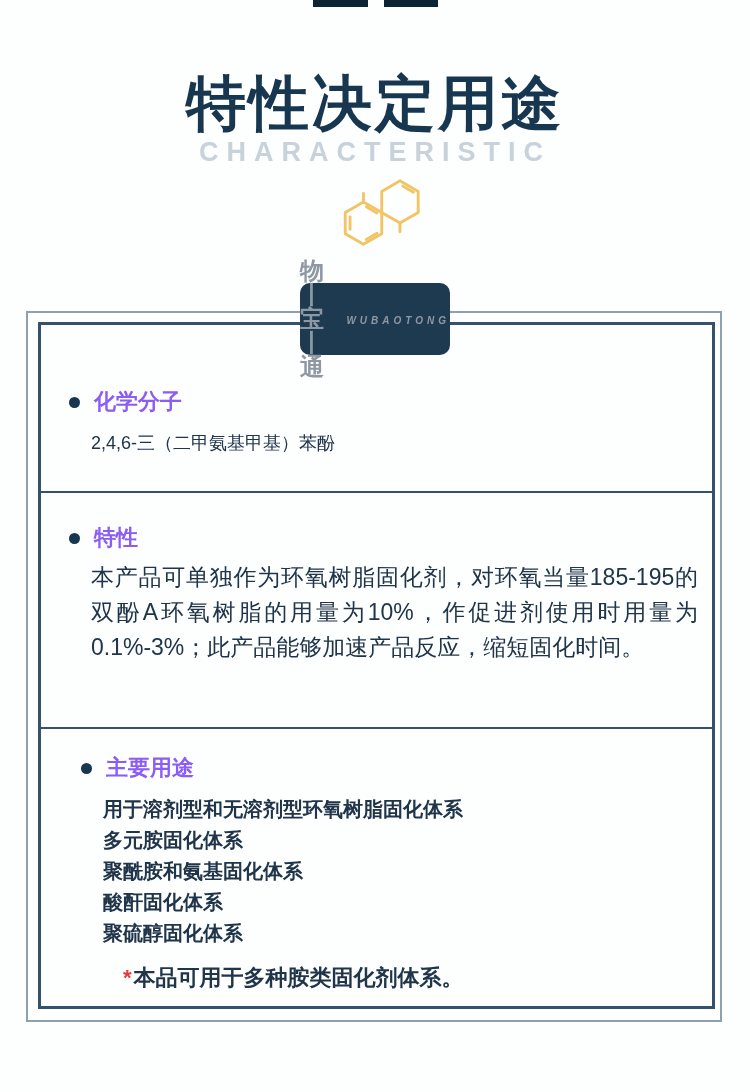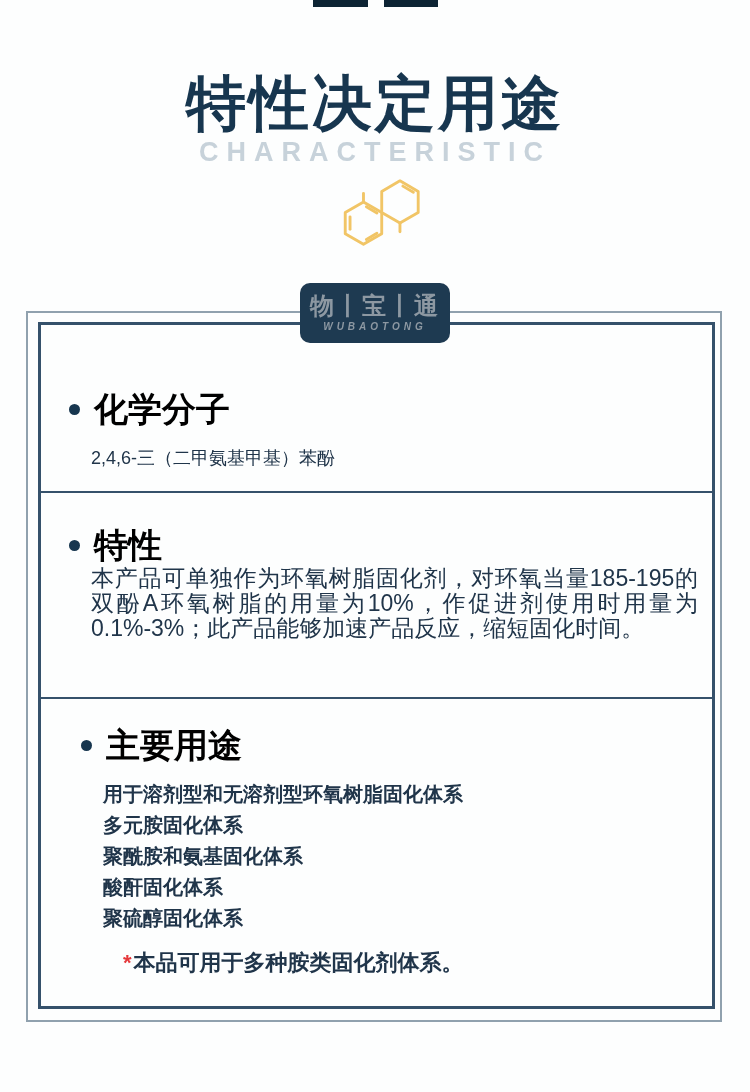--- a/index.html
+++ b/index.html
@@ -46,55 +46,55 @@
   .inner-box {
     position:absolute; left:38px; top:322px;
     width:677px; height:687px;
     border:3px solid #35516b;
     display:flex; flex-direction:column;
   }
 
   
   .badge {
     position:absolute; left:300px; top:283px;
-    width:150px; height:60px;
+    width:150px; height:72px;
     background:#1e3a51; border-radius:10px;
     z-index:5;
-    display:flex; flex-direction:column; align-items:center; justify-content:center;
+    display:flex; flex-direction:row; align-items:center; justify-content:center;
   }
   .badge .cn {
     color:#8d98a2; font-size:24px; font-weight:800; letter-spacing:2px; line-height:1;
   }
   .badge .en {
     margin-top:4px;
     color:#8d98a2; font-size:10px; font-weight:700; letter-spacing:4px; line-height:1;font-style:italic;
   }
 
   
   .section { padding-left:28px; padding-right:14px; }
   .section.s1 { height:166px; padding-top:64px; }
-  .section.s2 { height:206px; padding-top:32px; border-top:2px solid #35516b; }
+  .section.s2 { height:236px; padding-top:32px; border-top:2px solid #35516b; }
   .section.s3 { flex:1; padding-top:26px; border-top:2px solid #35516b;padding-left:40px; }
 
   .heading-row { display:flex; align-items:center; }
   .bullet {
     width:11px; height:11px; border-radius:50%;
     background:#17364f; margin-right:14px; flex:0 0 auto;
   }
   .heading {
-    font-size:34px; font-weight:800; color:#000000; line-height:1.2;
+    font-size:22px; font-weight:800; color:#8b5cf6; line-height:1.2;
   }
 
   .body-line {
     margin-top:16px; padding-left:22px;
     font-size:18px; color:#20354a; font-weight:500;
   }
   .paragraph {
-    padding-left:22px;
-    font-size:23px; line-height:25px; color:#20354a; font-weight:500;
+    margin-top:9px; padding-left:22px;
+    font-size:23px; line-height:35px; color:#20354a; font-weight:500;
     text-align:justify;
   }
   .use-list { margin-top:13px; padding-left:22px; list-style:none; }
   .use-list li {
     font-size:20px; line-height:31px; color:#20354a; font-weight:600;
   }
   .note {
     margin-top:14px; padding-left:42px;
     font-size:22px; color:#20354a; font-weight:600;
   }

